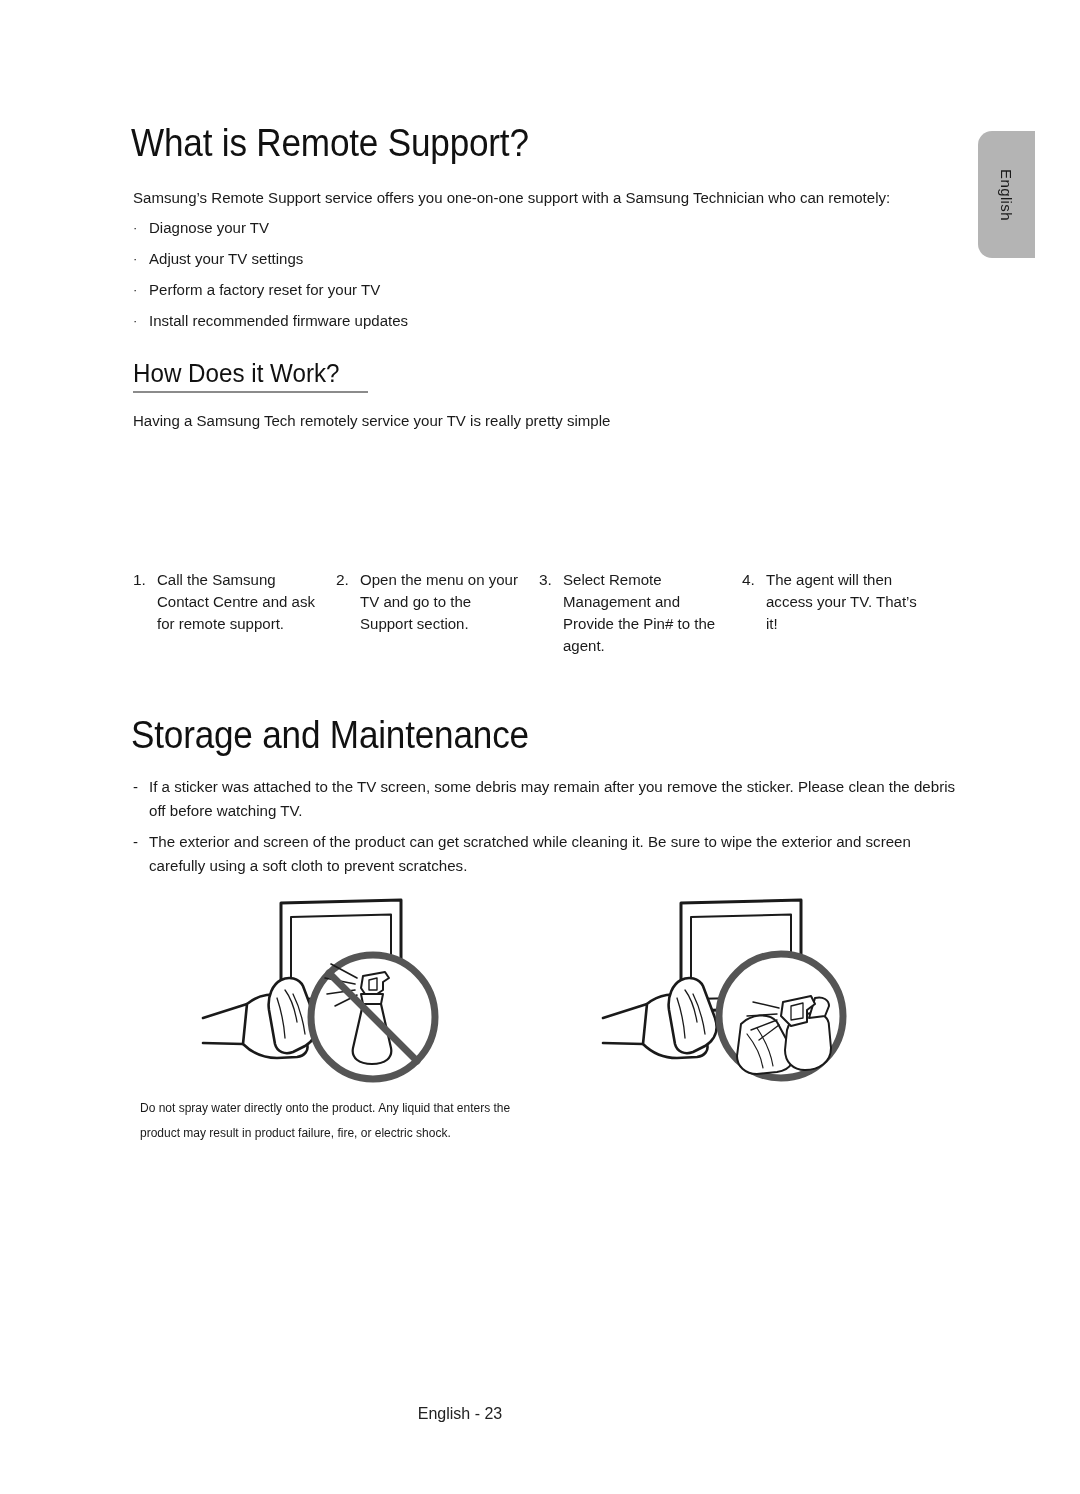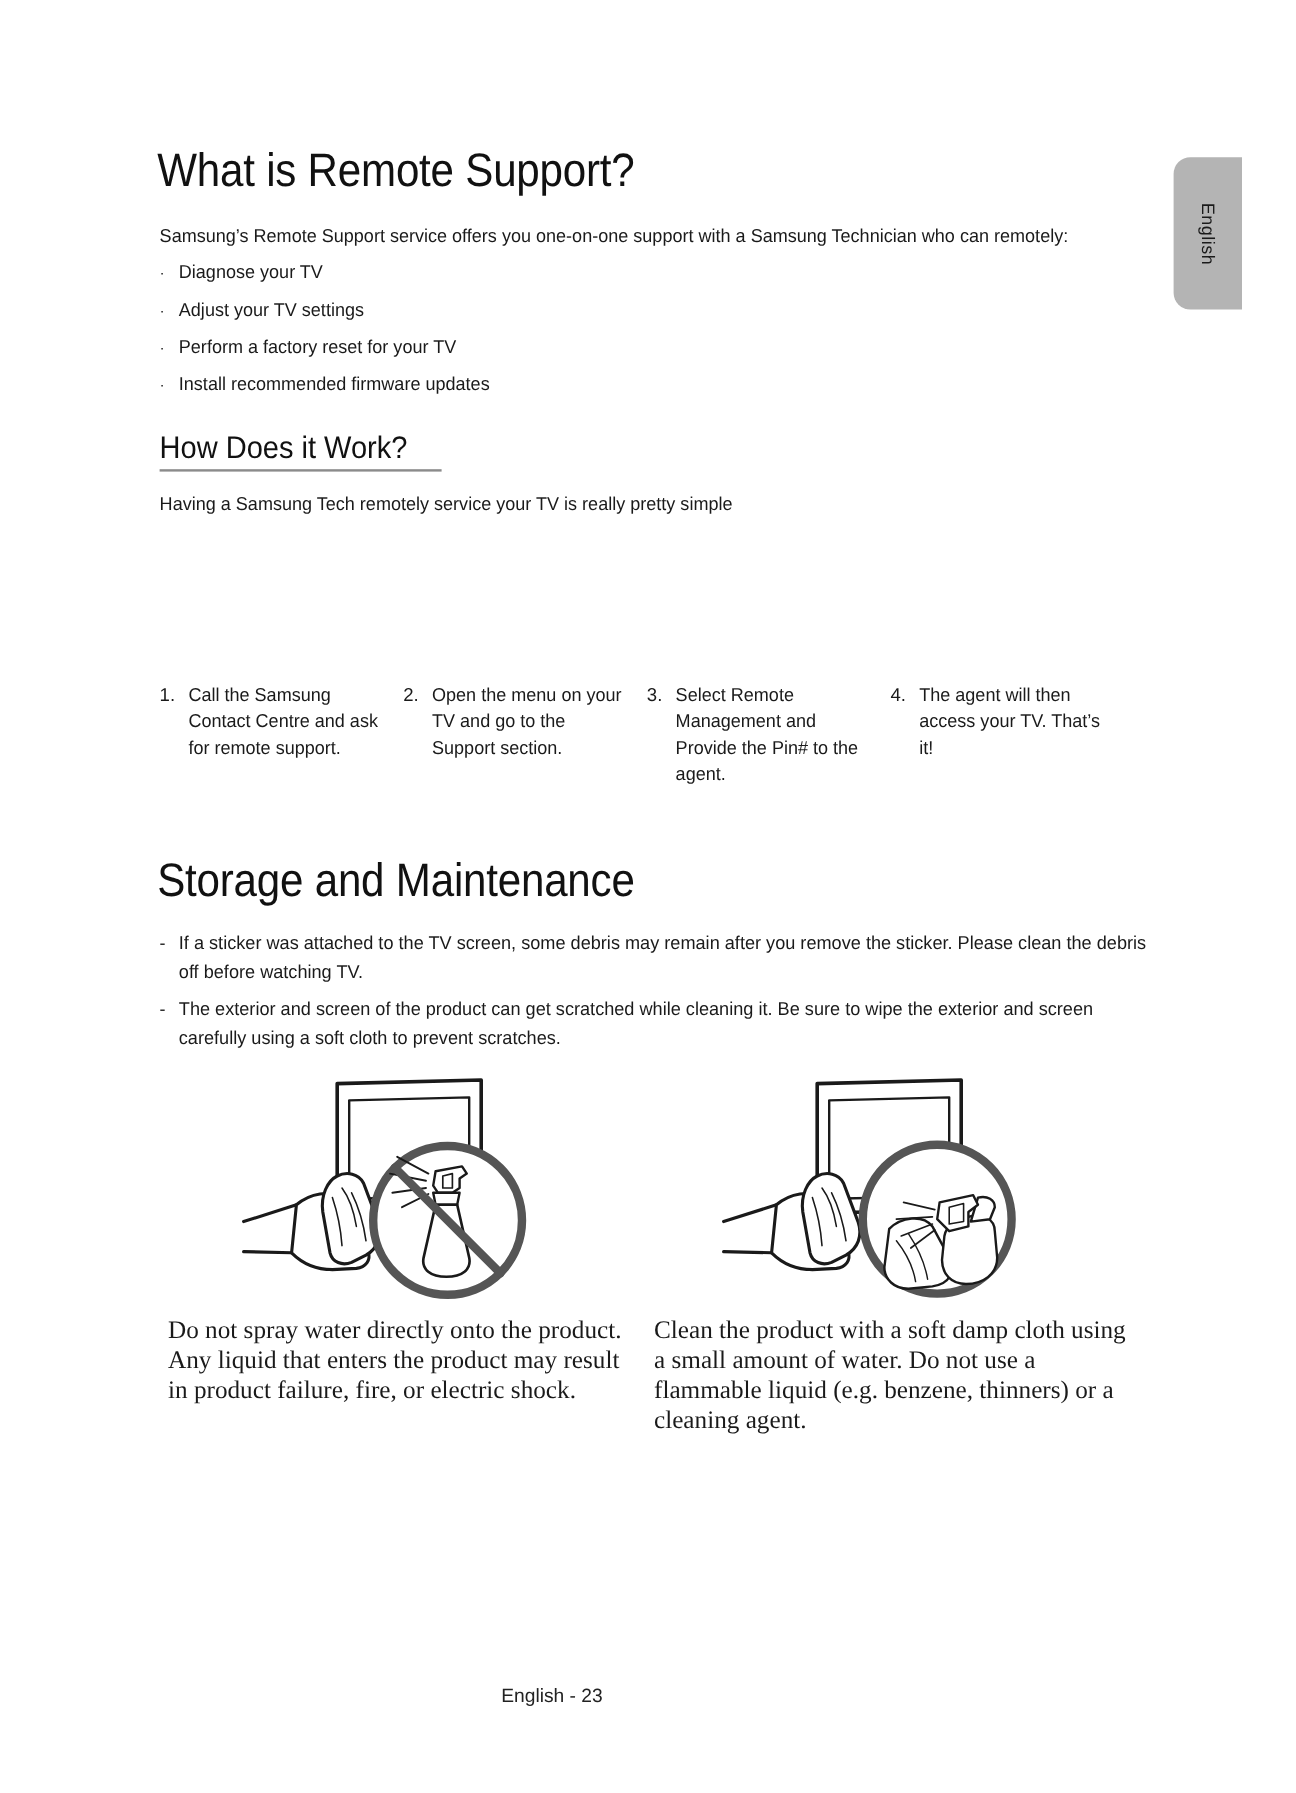--- a/index.html
+++ b/index.html
@@ -187,24 +187,23 @@
     position: absolute;
     top: 898px;
   }
   #illustration-no-spray  { left: 185px; }
   #illustration-damp-cloth{ left: 585px; }
 
   
   .caption {
     position: absolute;
     top: 1096px;
-    font-size: 21px;
+    font-size: 12px;
     line-height: 25px;
     color: #1a1a1a;
-    font-family: Liberation Serif, serif;
   }
   #caption-no-spray   { left: 140px; width: 395px; }
   #caption-damp-cloth { left: 545px; width: 395px; }
 
   
   .footer {
     position: absolute;
     left: 0;
     top: 1405px;
     width: 920px;
@@ -356,17 +355,16 @@
       <path d="M206 108 L218 105 L218 120 L206 122 Z" fill="#ffffff" stroke="#1a1a1a" stroke-width="1.3"></path>
 
       <path d="M194 110 L168 104" stroke-width="1.4"></path>
       <path d="M192 116 L162 118" stroke-width="1.4"></path>
       <path d="M192 122 L166 132" stroke-width="1.4"></path>
       <path d="M194 127 L174 142" stroke-width="1.4"></path>
     </svg>
   </div>
 
   <div class="caption" id="caption-no-spray">Do not spray water directly onto the product. Any liquid that enters the product may result in product failure, fire, or electric shock.</div>
-  <div class="caption" id="caption-damp-cloth">Clean the product with a soft damp cloth using a small amount of water. Do not use a flammable liquid (e.g. benzene, thinners) or a cleaning agent.</div>
 
   <div class="footer">English - 23</div>
 
 </div>
 
 </body></html>

